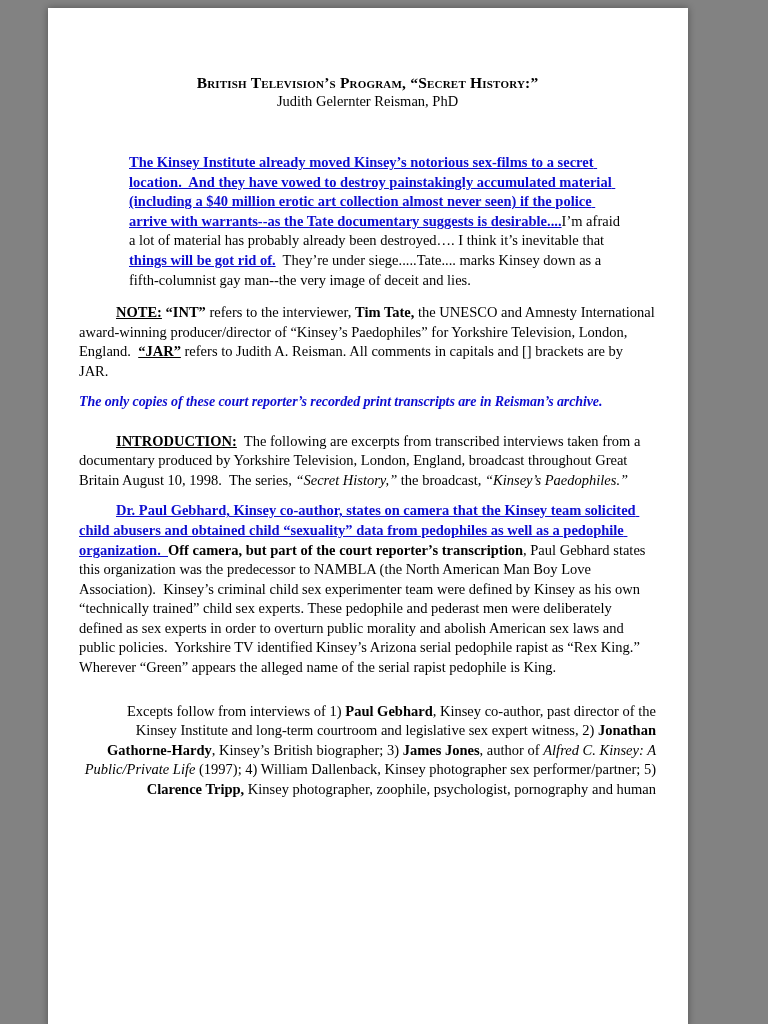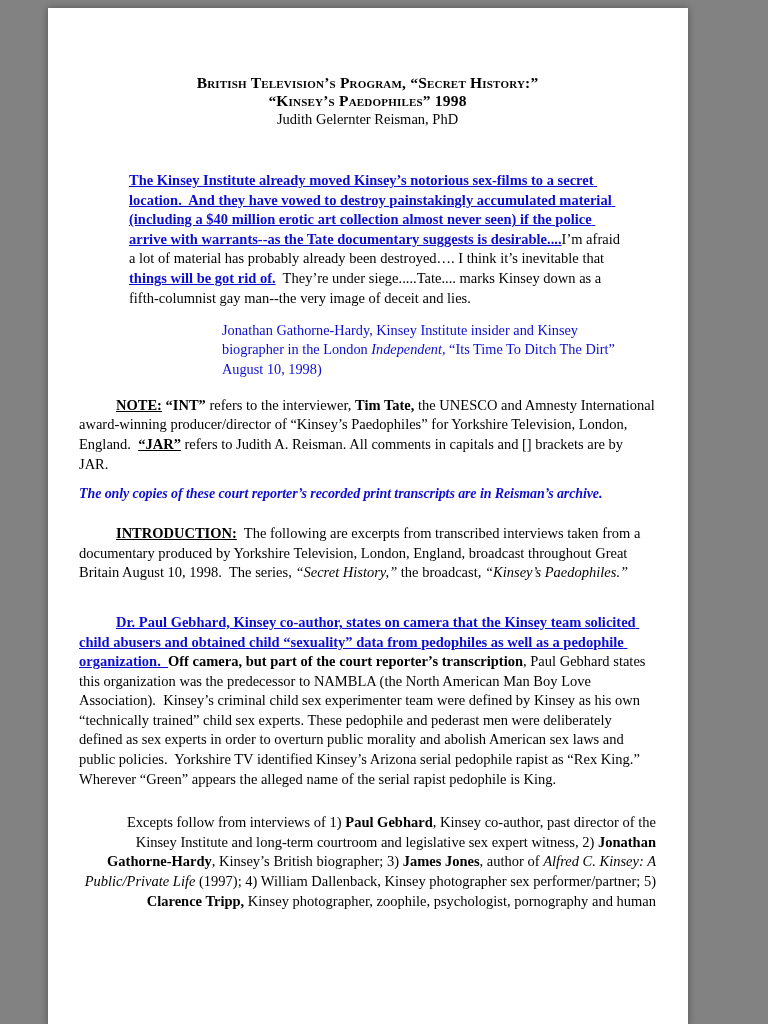--- a/index.html
+++ b/index.html
@@ -37,48 +37,46 @@
   .indent{text-indent:37px;}
   .p-quote{margin:0 30px 13px 50px;}
   .p-attrib{margin:0 30px 17px 143px;font-size:14.3px;line-height:19.2px;}
   .p-note{margin-bottom:12px;}
   .p-archive{
     margin-bottom:22px;
     font-size:14px;
     letter-spacing:-.1px;
     white-space:nowrap;
   }
-  .p-intro{margin-bottom:30px;}
+  .p-intro{margin-bottom:11px;}
   .p-gebhard{margin-bottom:24px;}
   .p-interviews{margin-bottom:0;text-align:right;}
   
   .run.plain{}
   .run.bold{font-weight:700;}
   .run.italic{font-style:italic;}
   .run.bold-underline{font-weight:700;text-decoration:underline;}
   .run.blue{color:var(--accent);}
   .run.blue-bold{color:var(--accent);font-weight:700;text-decoration:underline;}
   .run.blue-italic{color:var(--accent);font-style:italic;}
   .run.blue-bold-italic{color:var(--accent);font-weight:700;font-style:italic;text-align:right;}
 </style>
 </head>
 <body>
 
 <div class="canvas">
   <div class="page">
 
     <div class="title">
       <div class="sc">British Television’s Program, “Secret History:”</div>
-      <div class="sc">“Kinsey’s Paedophiles” 1998</div>
       <div class="plainline">Judith Gelernter Reisman, PhD</div>
     </div>
 
     <p class="bodytext p-quote"><span class="run blue-bold">The Kinsey Institute already moved Kinsey’s notorious sex-films to a secret location.  And they have vowed to destroy painstakingly accumulated material (including a $40 million erotic art collection almost never seen) if the police arrive with warrants--as the Tate documentary suggests is desirable....</span><span class="run plain">I’m afraid a lot of material has probably already been destroyed…. I think it’s inevitable that </span><span class="run blue-bold">things will be got rid of.</span><span class="run plain">  They’re under siege.....Tate.... marks Kinsey down as a fifth-columnist gay man--the very image of deceit and lies.</span></p>
 
-    <p class="p-attrib"><span class="run blue">Jonathan Gathorne-Hardy, Kinsey Institute insider and Kinsey biographer in the London </span><span class="run blue-italic">Independent,</span><span class="run blue"> “Its Time To Ditch The Dirt” August 10, 1998)</span></p>
 
     <p class="bodytext indent p-note"><span class="run bold-underline">NOTE:</span><span class="run plain"> </span><span class="run bold">“INT”</span><span class="run plain"> refers to the interviewer, </span><span class="run bold">Tim Tate,</span><span class="run plain"> the UNESCO and Amnesty International award-winning producer/director of “Kinsey’s Paedophiles” for Yorkshire Television, London, England.  </span><span class="run bold-underline">“JAR”</span><span class="run plain"> refers to Judith A. Reisman. All comments in capitals and [] brackets are by JAR.</span></p>
 
     <p class="p-archive"><span class="run blue-bold-italic">The only copies of these court reporter’s recorded print transcripts are in Reisman’s archive.</span></p>
 
     <p class="bodytext indent p-intro"><span class="run bold-underline">INTRODUCTION:</span><span class="run plain">  The following are excerpts from transcribed interviews taken from a documentary produced by Yorkshire Television, London, England, broadcast throughout Great Britain August 10, 1998.  The series, </span><span class="run italic">“Secret History,”</span><span class="run plain"> the broadcast, </span><span class="run italic">“Kinsey’s Paedophiles.”</span></p>
 
     <p class="bodytext indent p-gebhard"><span class="run blue-bold">Dr. Paul Gebhard, Kinsey co-author, states on camera that the Kinsey team solicited child abusers and obtained child “sexuality” data from pedophiles as well as a pedophile organization.  </span><span class="run bold">Off camera, but part of the court reporter’s transcription</span><span class="run plain">, Paul Gebhard states this organization was the predecessor to NAMBLA (the North American Man Boy Love Association).  Kinsey’s criminal child sex experimenter team were defined by Kinsey as his own “technically trained” child sex experts. These pedophile and pederast men were deliberately defined as sex experts in order to overturn public morality and abolish American sex laws and public policies.  Yorkshire TV identified Kinsey’s Arizona serial pedophile rapist as “Rex King.” Wherever “Green” appears the alleged name of the serial rapist pedophile is King.</span></p>
 
     <p class="bodytext indent p-interviews"><span class="run plain">Excepts follow from interviews of 1) </span><span class="run bold">Paul Gebhard</span><span class="run plain">, Kinsey co-author, past director of the Kinsey Institute and long-term courtroom and legislative sex expert witness, 2) </span><span class="run bold">Jonathan Gathorne-Hardy</span><span class="run plain">, Kinsey’s British biographer; 3) </span><span class="run bold">James Jones</span><span class="run plain">, author of </span><span class="run italic">Alfred C. Kinsey: A Public/Private Life</span><span class="run plain"> (1997); 4) William Dallenback, Kinsey photographer sex performer/partner; 5) </span><span class="run bold">Clarence Tripp,</span><span class="run plain"> Kinsey photographer, zoophile, psychologist, pornography and human</span></p>

